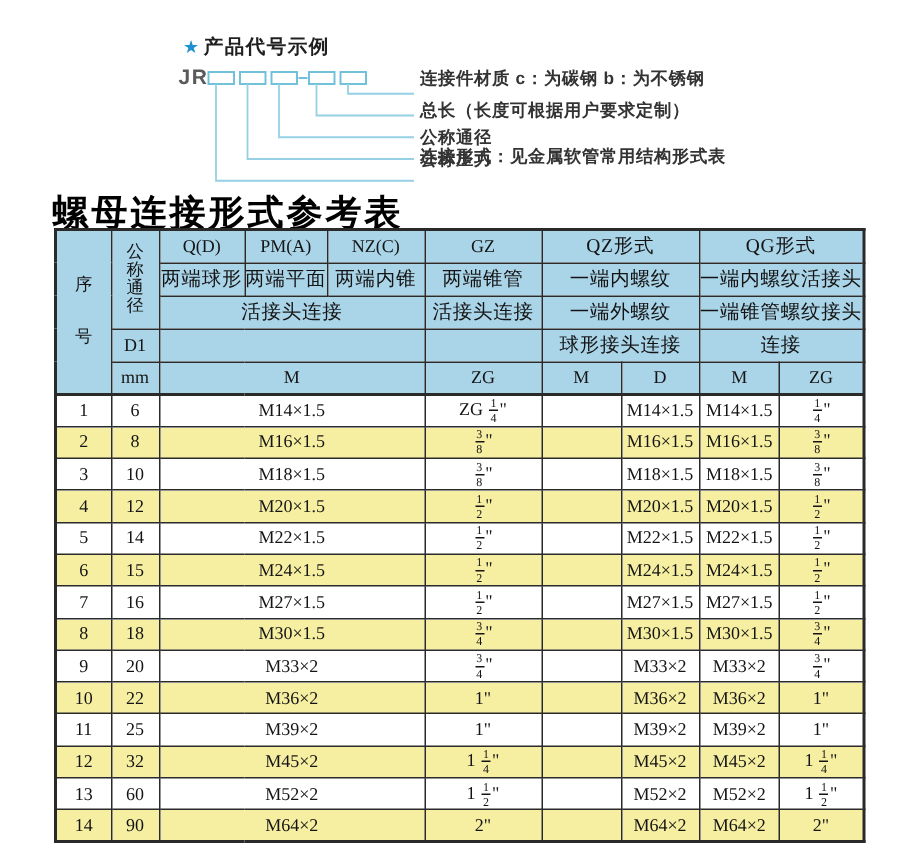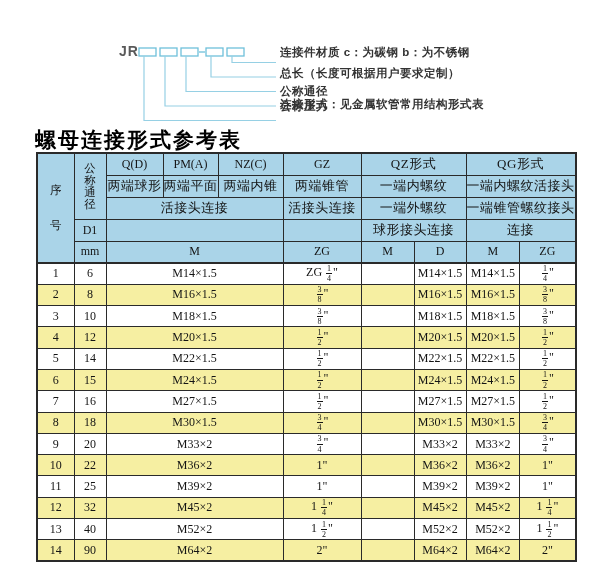--- a/index.html
+++ b/index.html
@@ -31,21 +31,21 @@
     font-size:14px;font-weight:700;color:#5a5a5a;letter-spacing:1px;
   }
   .code-label{
     position:absolute;left:280px;height:14px;
     font-family:"Liberation Sans","DejaVu Sans",sans-serif;
     font-size:11.5px;font-weight:600;color:#333;white-space:nowrap;letter-spacing:0.5px;
   }
   
   .table-title{
     position:absolute;left:35px;top:126px;
-    font-size:21px;font-weight:700;color:#000;letter-spacing:2px;
+    font-size:24px;font-weight:700;color:#000;letter-spacing:2px;
     font-family:"Liberation Serif","DejaVu Serif",serif;
   }
   
   table{
     position:absolute;left:36px;top:152px;
     border-collapse:collapse;table-layout:fixed;
     border:2px solid var(--border);
     font-family:"Liberation Serif","DejaVu Serif",serif;
   }
   th,td{
@@ -90,20 +90,23 @@
     <line x1="199" y1="52" x2="205" y2="52" stroke="#6fc0da" stroke-width="1.3"></line>
 
     <g fill="none" stroke="#96d0e4" stroke-width="1.2">
       <path d="M232 56 V62.5 H276"></path>
       <path d="M211 56 V77 H276"></path>
       <path d="M186 56 V91.5 H276"></path>
       <path d="M165 56 V106 H276"></path>
       <path d="M144 56 V120.5 H276"></path>
     </g>
   </svg>
+  <div class="diag-title">
+    <span class="star">★</span><span>产品代号示例</span>
+  </div>
   <div class="jr">JR</div>
   <div id="code-labels">
       <div class="code-label" style="top: 45px;">连接件材质  c：为碳钢  b：为不锈钢</div>
       <div class="code-label" style="top: 66px;">总长（长度可根据用户要求定制）</div>
       <div class="code-label" style="top: 84.2px;">公称通径</div>
       <div class="code-label" style="top: 98.8px;">公称压力</div>
       <div class="code-label" style="top: 97px;">连接形式：见金属软管常用结构形式表</div>
     </div>
 </div>
 
@@ -352,21 +355,21 @@
         <td class="latin"></td>
         <td class="latin">M45×2</td>
         <td class="latin">M45×2</td>
         <td class="latin">1 <span class="fr">
             <span class="fn">1</span>
             <span class="fd">4</span>
           </span>"</td>
       </tr>
       <tr>
         <td class="latin">13</td>
-        <td class="latin">40</td>
+        <td class="latin">60</td>
         <td colspan="3" class="latin">M52×2</td>
         <td class="latin">1 <span class="fr">
             <span class="fn">1</span>
             <span class="fd">2</span>
           </span>"</td>
         <td class="latin"></td>
         <td class="latin">M52×2</td>
         <td class="latin">M52×2</td>
         <td class="latin">1 <span class="fr">
             <span class="fn">1</span>

